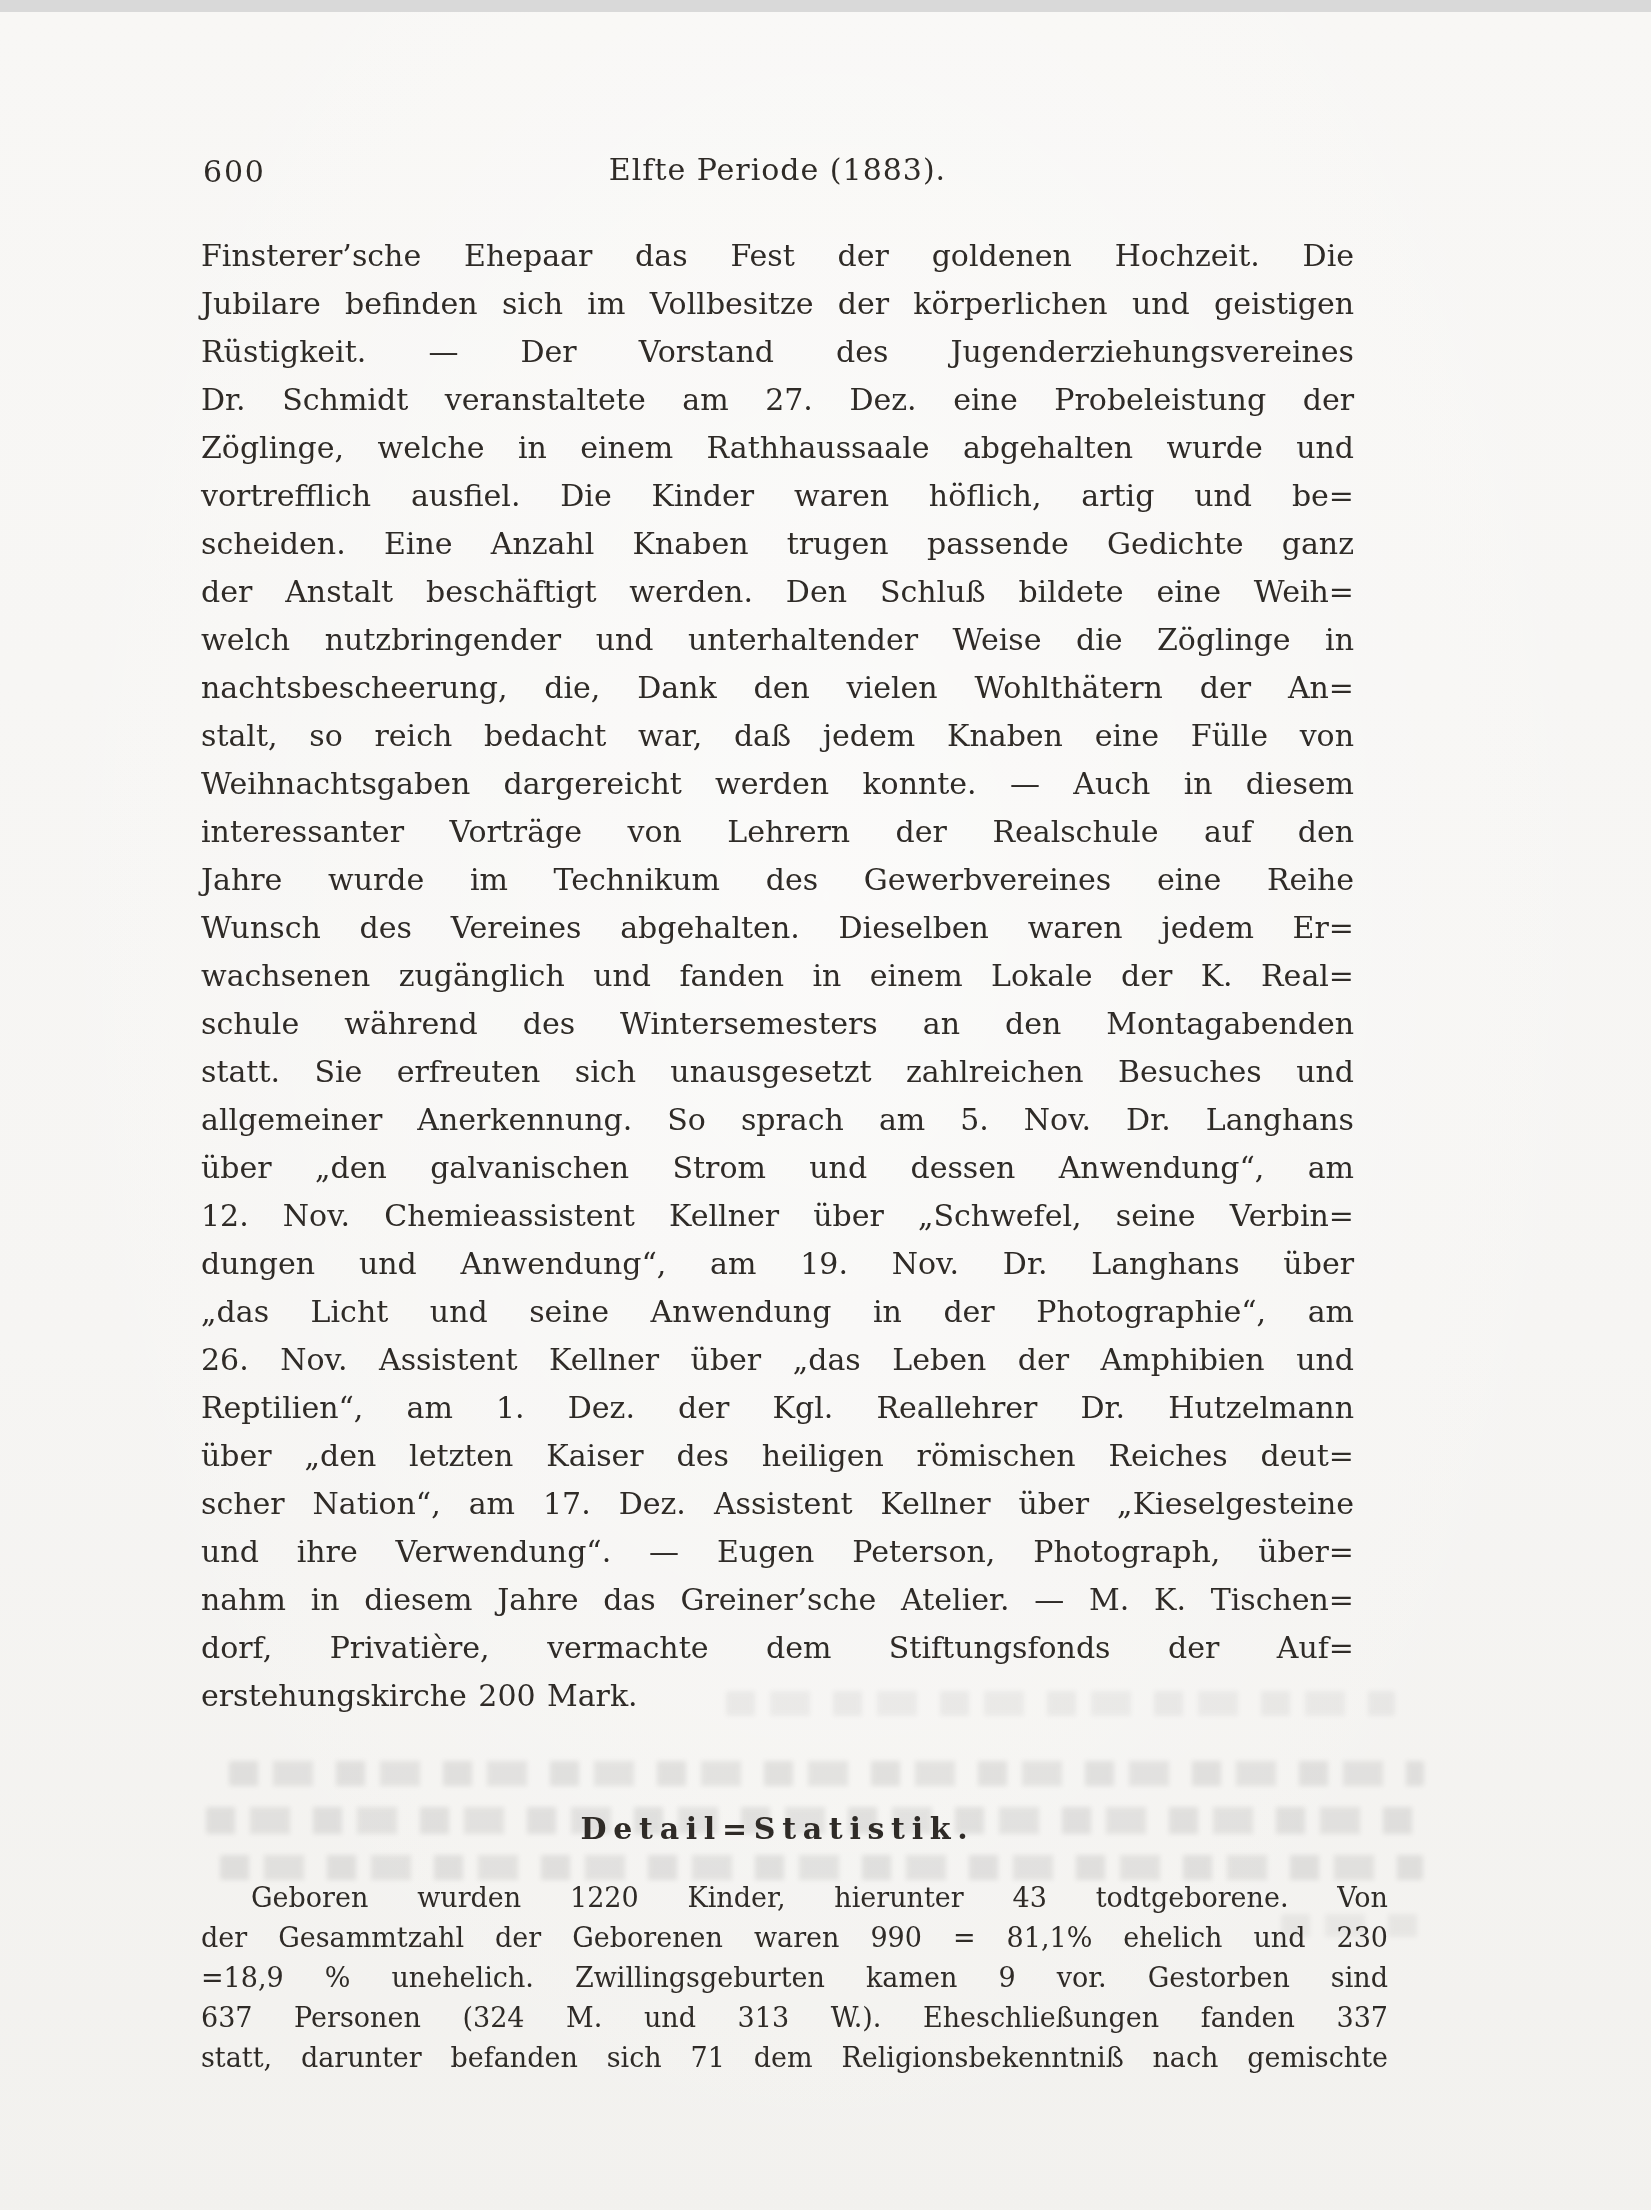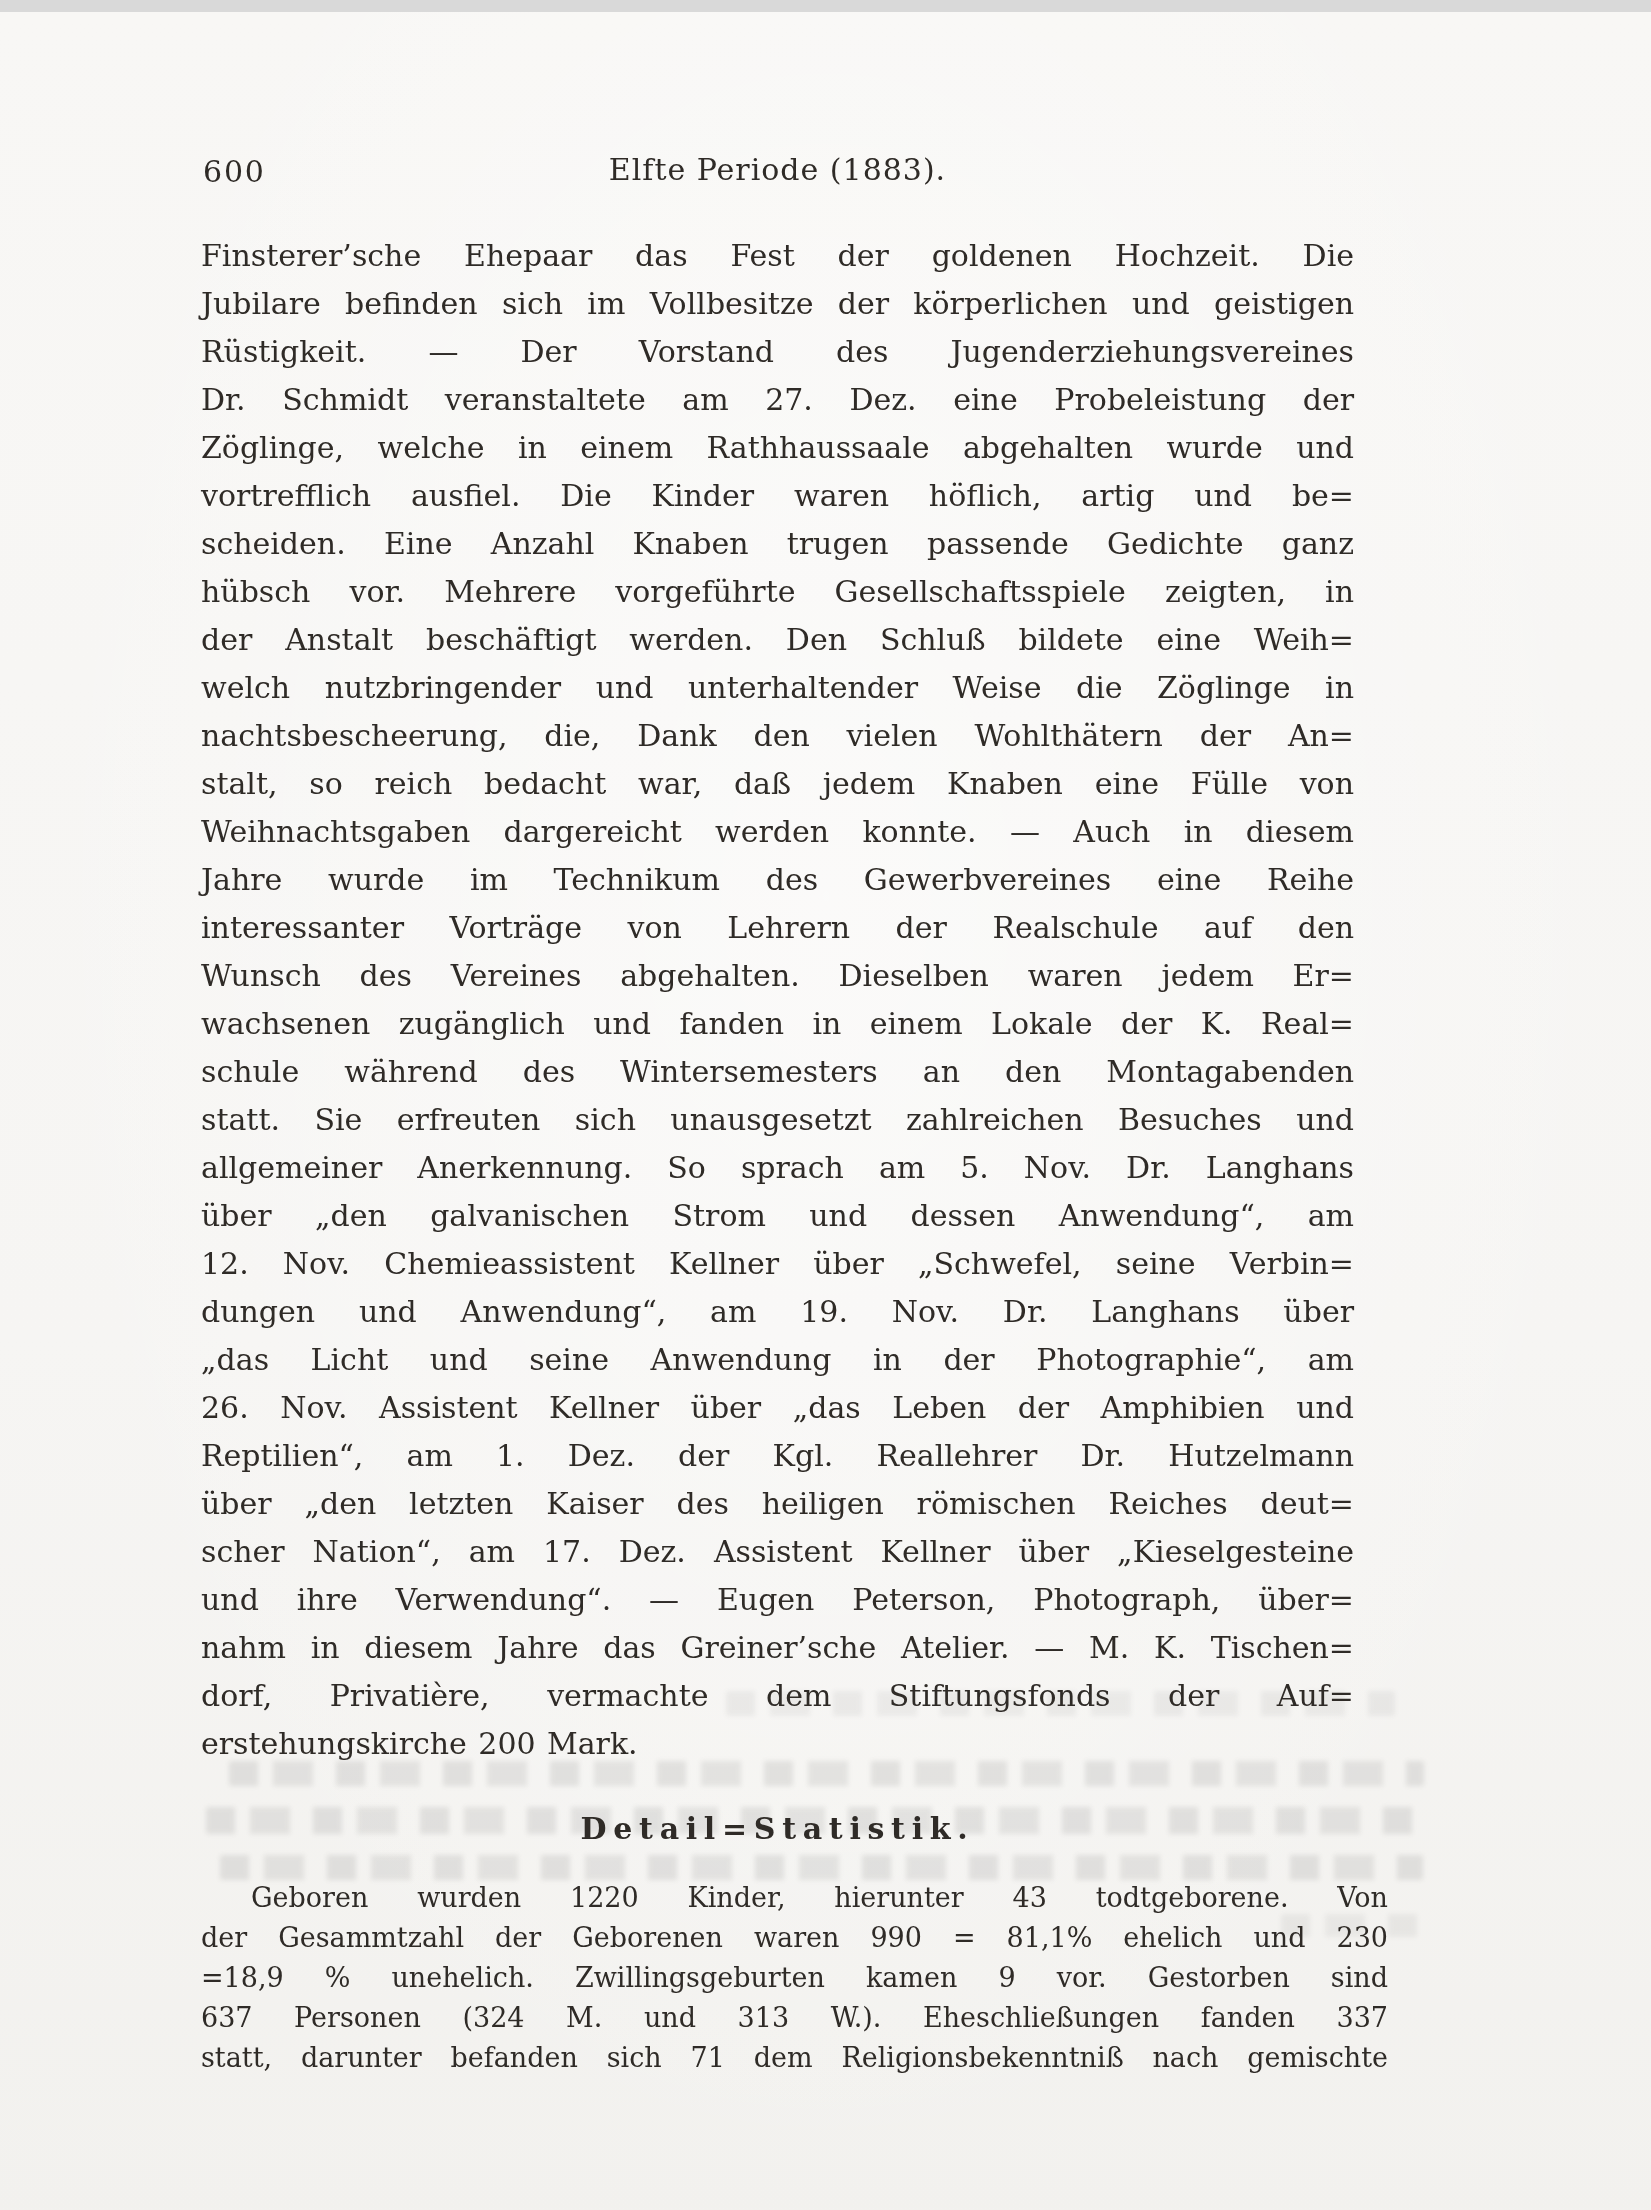--- a/index.html
+++ b/index.html
@@ -84,28 +84,27 @@
   </div>
 
   <div class="body-text">
     <div class="line">Finsterer’sche Ehepaar das Fest der goldenen Hochzeit. Die</div>
     <div class="line">Jubilare befinden sich im Vollbesitze der körperlichen und geistigen</div>
     <div class="line">Rüstigkeit. — Der Vorstand des Jugenderziehungsvereines</div>
     <div class="line">Dr. Schmidt veranstaltete am 27. Dez. eine Probeleistung der</div>
     <div class="line">Zöglinge, welche in einem Rathhaussaale abgehalten wurde und</div>
     <div class="line">vortrefflich ausfiel. Die Kinder waren höflich, artig und be=</div>
     <div class="line">scheiden. Eine Anzahl Knaben trugen passende Gedichte ganz</div>
-    <div class="line">hübsch vor. Mehrere vorgeführte Gesellschaftsspiele zeigten, in</div>
     <div class="line">der Anstalt beschäftigt werden. Den Schluß bildete eine Weih=</div>
     <div class="line">welch nutzbringender und unterhaltender Weise die Zöglinge in</div>
     <div class="line">nachtsbescheerung, die, Dank den vielen Wohlthätern der An=</div>
     <div class="line">stalt, so reich bedacht war, daß jedem Knaben eine Fülle von</div>
     <div class="line">Weihnachtsgaben dargereicht werden konnte. — Auch in diesem</div>
+    <div class="line">interessanter Vorträge von Lehrern der Realschule auf den</div>
     <div class="line">Jahre wurde im Technikum des Gewerbvereines eine Reihe</div>
-    <div class="line">interessanter Vorträge von Lehrern der Realschule auf den</div>
     <div class="line">Wunsch des Vereines abgehalten. Dieselben waren jedem Er=</div>
     <div class="line">wachsenen zugänglich und fanden in einem Lokale der K. Real=</div>
     <div class="line">schule während des Wintersemesters an den Montagabenden</div>
     <div class="line">statt. Sie erfreuten sich unausgesetzt zahlreichen Besuches und</div>
     <div class="line">allgemeiner Anerkennung. So sprach am 5. Nov. Dr. Langhans</div>
     <div class="line">über „den galvanischen Strom und dessen Anwendung“, am</div>
     <div class="line">12. Nov. Chemieassistent Kellner über „Schwefel, seine Verbin=</div>
     <div class="line">dungen und Anwendung“, am 19. Nov. Dr. Langhans über</div>
     <div class="line">„das Licht und seine Anwendung in der Photographie“, am</div>
     <div class="line">26. Nov. Assistent Kellner über „das Leben der Amphibien und</div>

